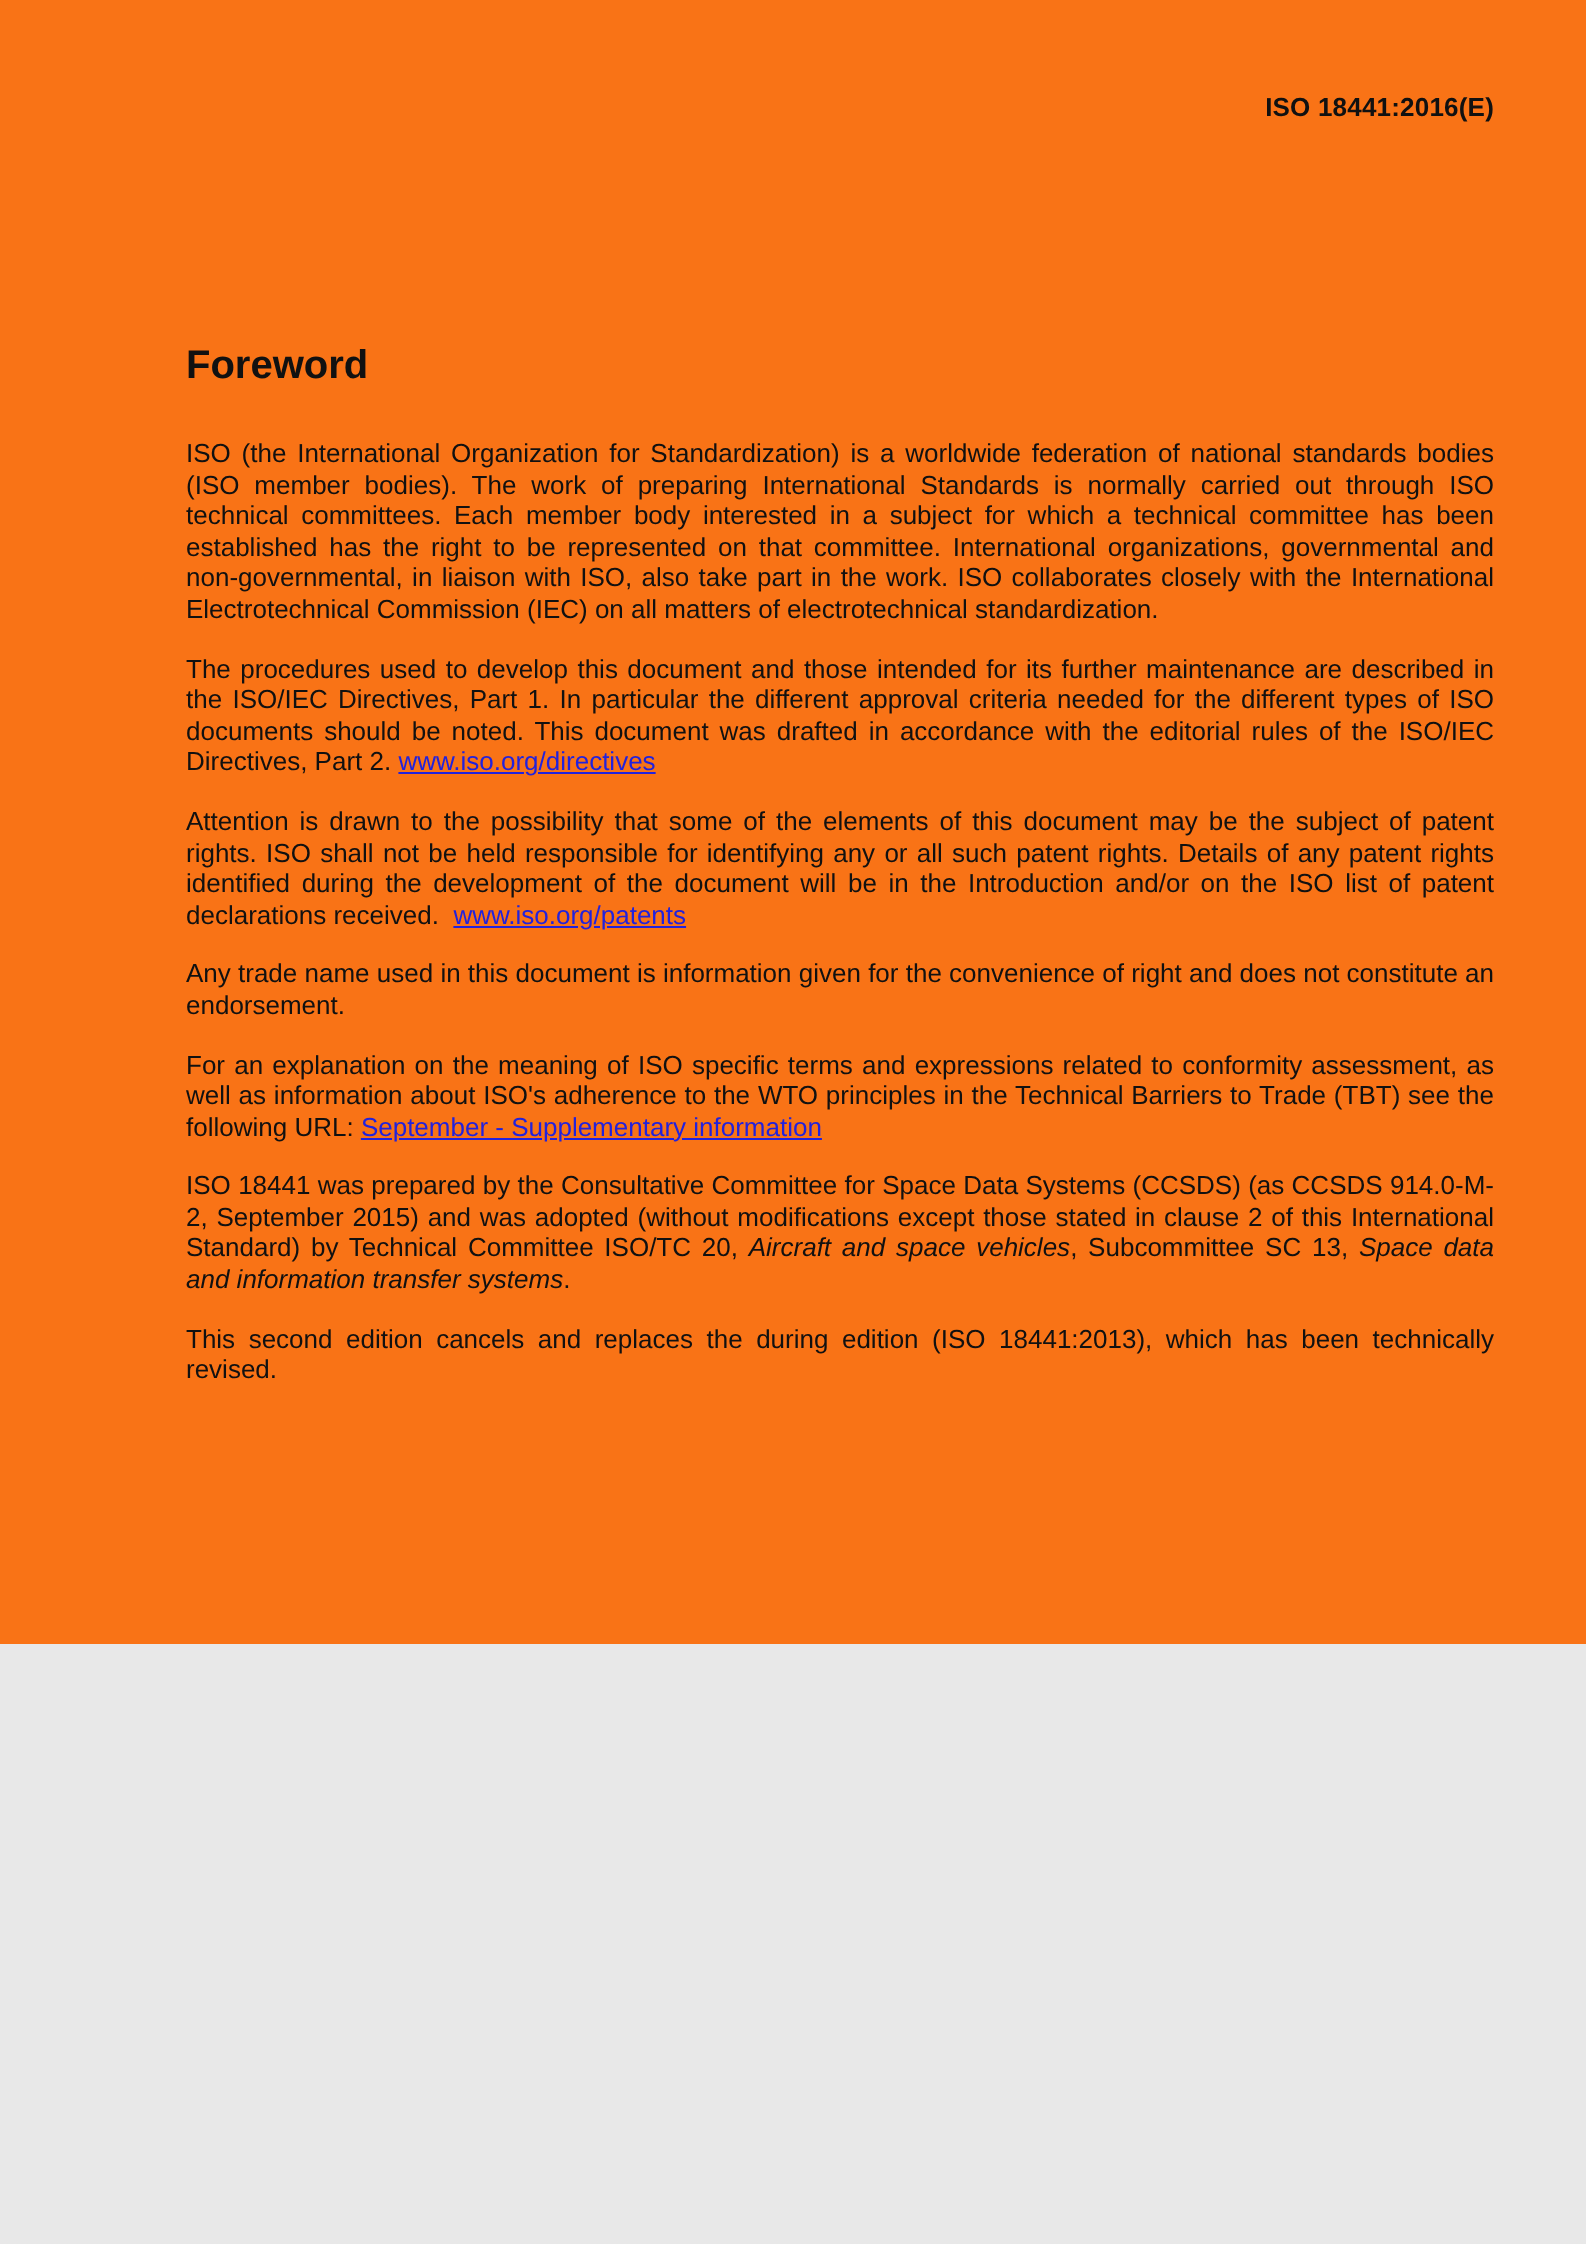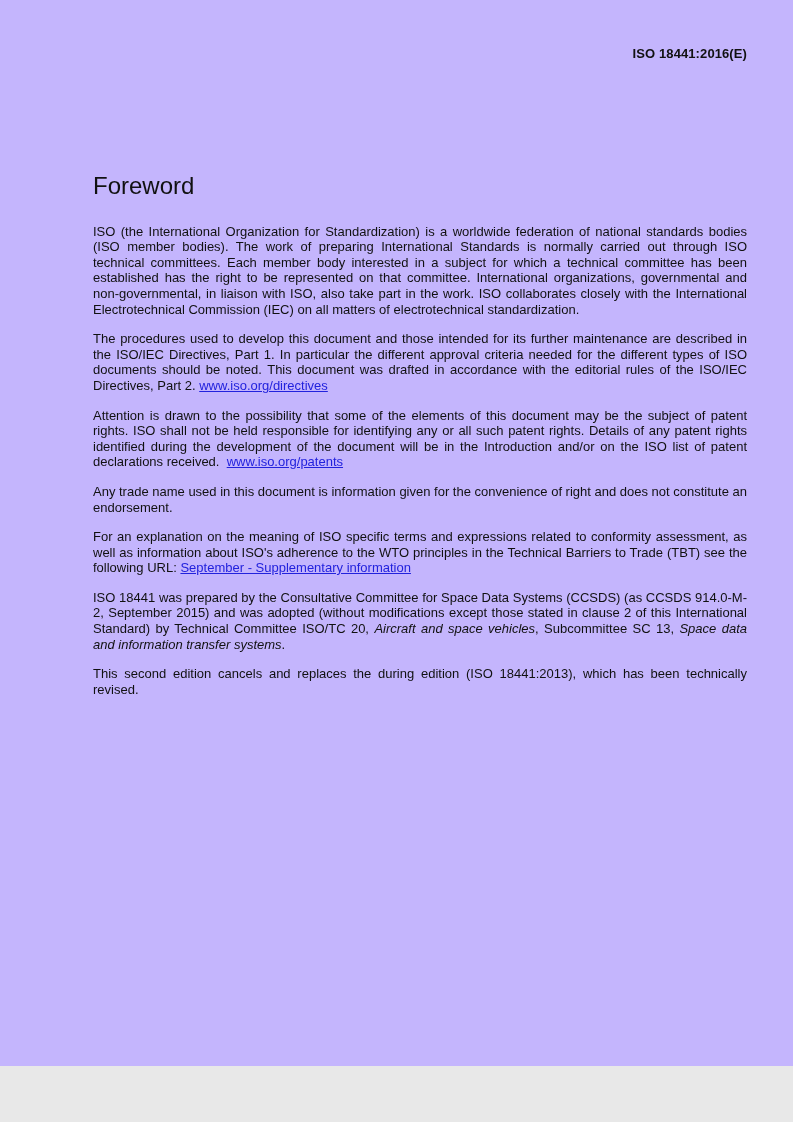--- a/index.html
+++ b/index.html
@@ -4,23 +4,23 @@
 <style>
   :root {
     --text-color: #111111;
     --link-color: #2222dd;
   }
   * { box-sizing: border-box; }
   html, body { margin: 0; padding: 0; background: #e8e8e8; }
   .page {
     position: relative;
     width: 793px;
-    height: 1066px;
+    height: 822px;
     margin: 0 auto;
-    background: #c4b5fd;
+    background: #f97316;
     font-family: "Liberation Sans", sans-serif;
     color: var(--text-color);
     overflow: hidden;
   }
   .header {
     position: absolute;
     top: 46px;
     left: 93px;
     right: 46px;
     text-align: right;
@@ -29,22 +29,22 @@
     letter-spacing: 0.1px;
   }
   .content {
     position: absolute;
     top: 172px;
     left: 93px;
     width: 654px;
   }
   .content h1 {
     margin: 0 0 24px 0;
-    font-size: 24px;
-    font-weight: normal;
+    font-size: 20px;
+    font-weight: bold;
     line-height: 1.15;
   }
   .content p {
     margin: 0 0 14px 0;
     font-size: 13px;
     line-height: 15.6px;
     text-align: justify;
   }
   .it { font-style: italic; margin-top: 16px; }
   a.link {

